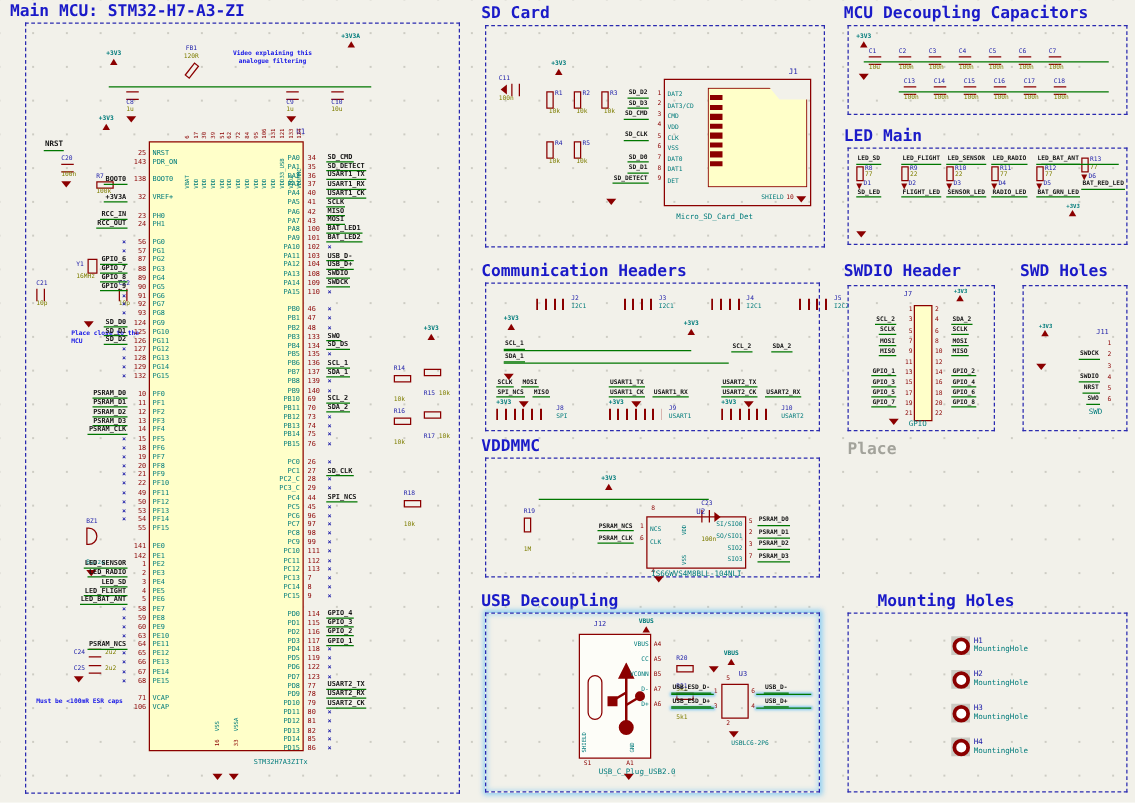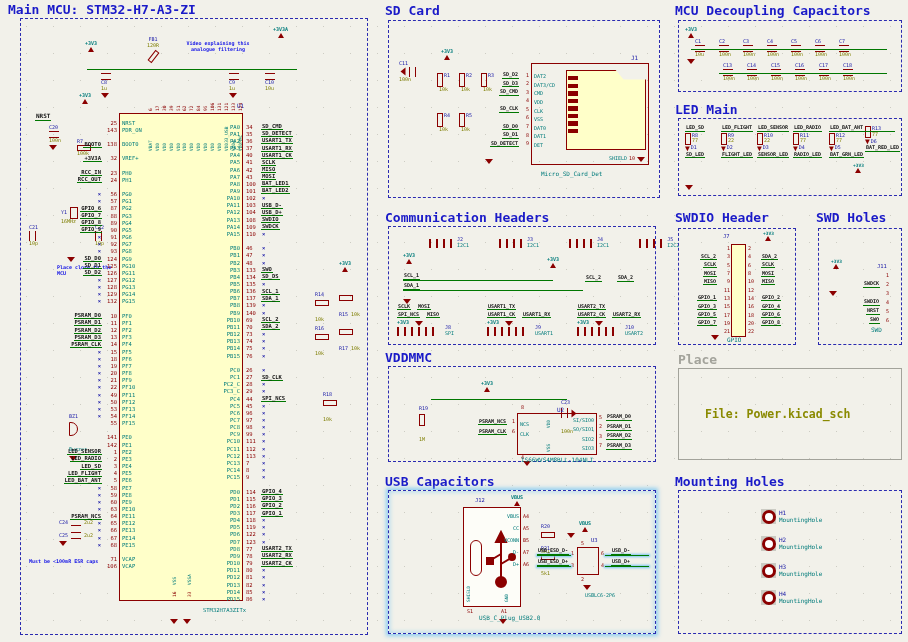--- a/index.html
+++ b/index.html
@@ -2061,21 +2061,21 @@
           <span class="num t5" style="width:7px">7</span>
           <span class="sig t5">PSRAM_D3</span>
         </div>
       </div>
     <div class="a num t5" style="left:132px;top:38px">8</div>
     <div class="a num t5" style="left:132px;top:88px">4</div>
     <div class="a gndg" style="left:134px;top:94px"></div>
     <div class="a teal t6" style="left:132px;top:88px;transform:translateY(2px)">IS66WVS4M8BLL-104NLI</div>
   </div>
 
-  <div class="sec-title" style="left:385px;top:474px">USB Capacitors</div>
+  <div class="sec-title" style="left:385px;top:474px">USB Decoupling</div>
   <div class="sec-box hl" style="left:388px;top:490px;width:268px;height:144px">
     <div class="a ref t55" style="left:86px;top:6px">J12</div>
     <div class="a pwrg" style="left:122px;top:4px">
         <span class="pwr t5">VBUS</span>
         <span class="arrow-up"></span>
       </div>
     <div class="connbox" style="left:74px;top:16px;width:58px;height:100px;background:#FDFDF8">
       <div class="a" style="left:6px;top:32px;width:10px;height:34px;border:1.6px solid #8B0000;border-radius:6px"></div>
       <svg class="a" style="left:20px;top:22px" width="34" height="60" viewBox="0 0 34 60">
         <g stroke="#8B0000" stroke-width="2" fill="#8B0000">
@@ -2163,25 +2163,22 @@
     <div class="wire hlw" style="left:148px;top:75px;width:34px;height:1.2px"></div>
     <div class="wire hlw" style="left:216px;top:64px;width:44px;height:1.2px"></div>
     <div class="wire hlw" style="left:216px;top:75px;width:44px;height:1.2px"></div>
     <div class="a sig t5" style="left:148px;top:57px">USB_ESD_D-</div>
     <div class="a sig t5" style="left:148px;top:68px">USB_ESD_D+</div>
     <div class="a sig t5" style="left:222px;top:57px">USB_D-</div>
     <div class="a sig t5" style="left:222px;top:68px">USB_D+</div>
   </div>
 
   <div class="sec-title gray" style="left:678px;top:352px">Place</div>
-  <div class="sec-box solid" style="left:678px;top:368px;width:224px;height:92px">
-    <div class="a olive" style="left:26px;top:38px;font-size:11.5px;font-weight:bold">File: Power.kicad_sch</div>
-  </div>
-
-  <div class="sec-title" style="left:675px;top:474px">Mounting Holes</div>
+
+  <div class="sec-title" style="left:702px;top:474px">Mounting Holes</div>
   <div class="sec-box" style="left:678px;top:490px;width:224px;height:144px">
     <div class="a" style="left:82px;top:18px;display:flex;flex-direction:column;gap:12px">
 
         <div style="display:flex;gap:3px;align-items:center">
           <span class="pad">
             <span class="donut"></span>
           </span>
           <span style="display:flex;flex-direction:column">
             <span class="ref t6">H1</span>
             <span class="teal t6">MountingHole</span>

